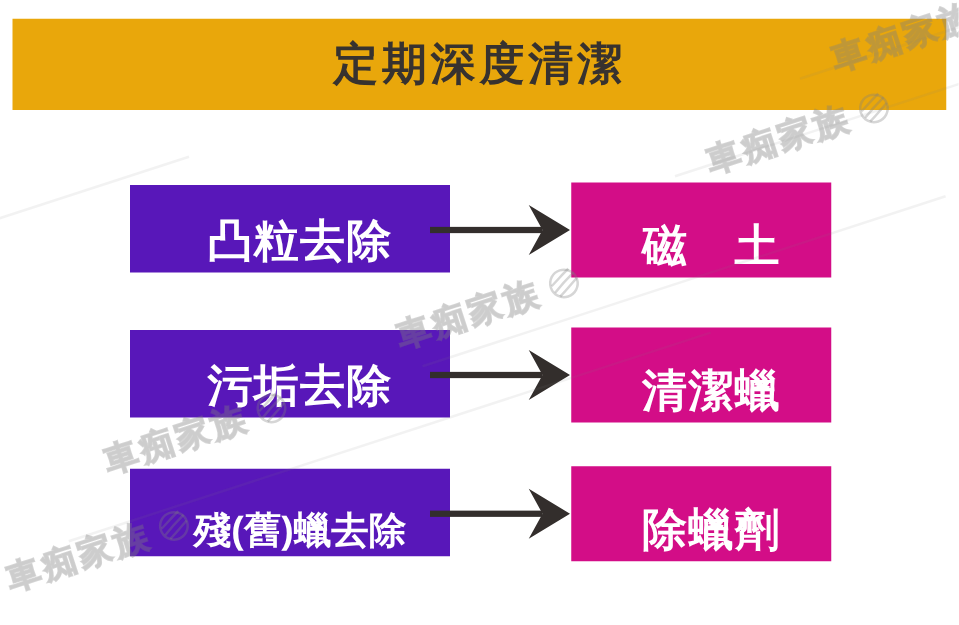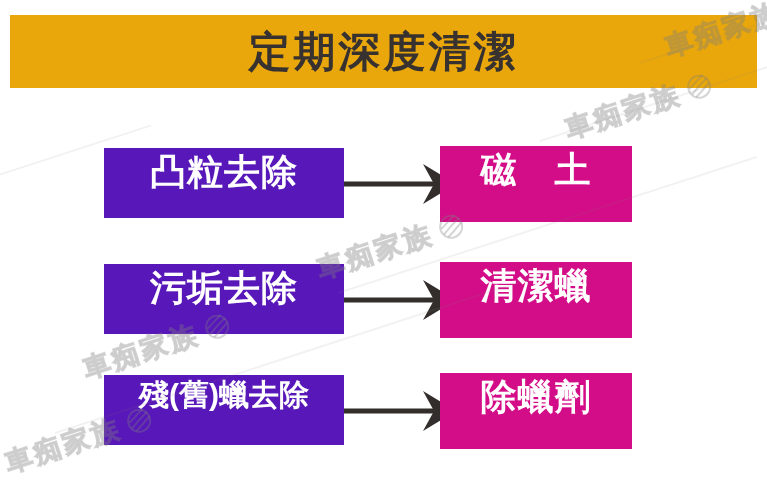--- a/index.html
+++ b/index.html
@@ -15,40 +15,40 @@
   }
   
   .banner{
     position:absolute;left:10px;top:15px;width:747px;height:73px;
     background:#E9A70B;
     display:flex;align-items:center;justify-content:center;
     z-index:1;
   }
   .banner h1{
     margin:0;
-    font-size:42px;font-weight:bold;
+    font-size:36px;font-weight:bold;
     letter-spacing:3px;
     color:#37322F;
   }
   
   .row{position:absolute;left:0;width:767px;height:78px;z-index:1;}
   .row.r1{top:145px;}
   .row.r2{top:261px;}
   .row.r3{top:372px;}
   .box{
     position:absolute;
-    display:flex;align-items:flex-start;justify-content:center;
-    color:#ffffff;font-weight:bold;
+    display:flex;align-items:flex-end;justify-content:center;
+    color:#ffffff;font-weight:bold;padding-left:16px;
   }
   .step-box{
     left:104px;top:3px;width:240px;height:70px;
     background:#5817B9;
   }
   .tool-box{
-    left:440px;top:1px;width:192px;height:76px;
+    left:457px;top:1px;width:192px;height:76px;
     background:#D30D87;
     font-family:Liberation Serif, serif;
   }
   .box span{
     font-size:36px;letter-spacing:1px;white-space:nowrap;
   }
   .box span.sm{font-size:30px;letter-spacing:0;}
   .arrow{
     position:absolute;left:344px;top:17px;width:112px;height:44px;
   }

